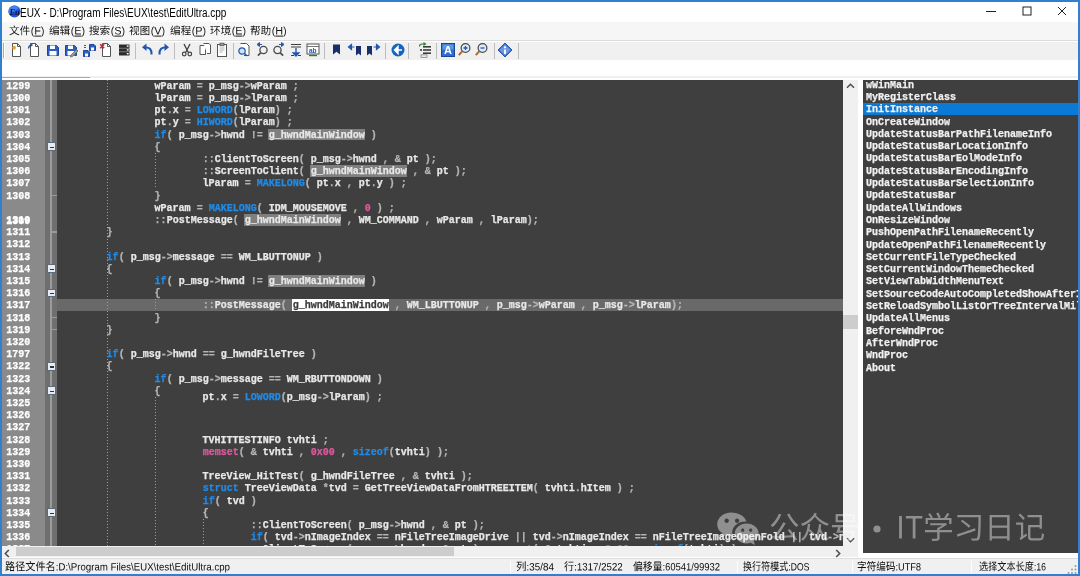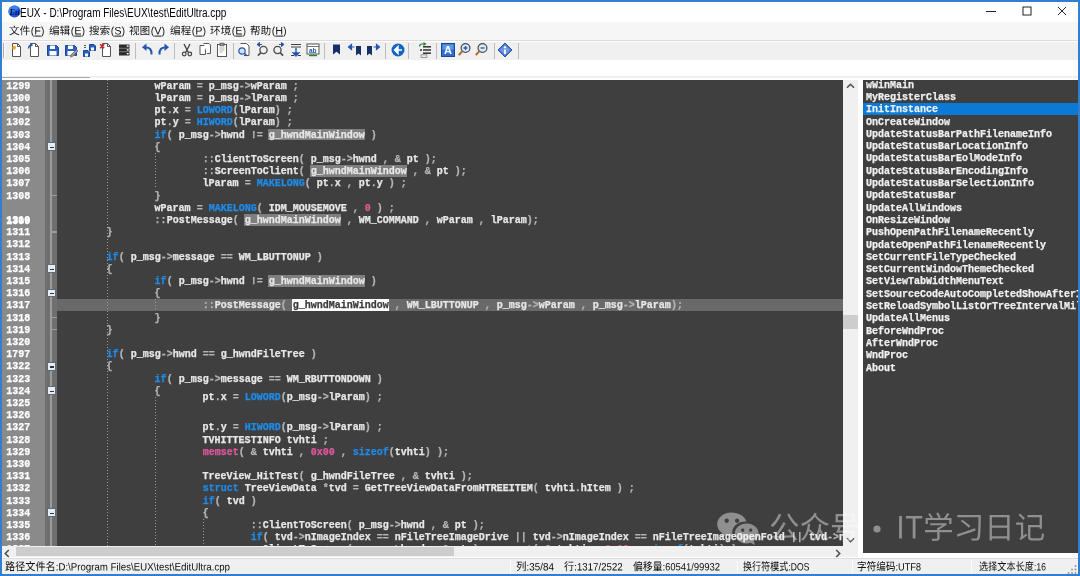--- a/index.html
+++ b/index.html
@@ -309,21 +309,20 @@
 <div class="cl" style="top:208.7px">                <i class="o">{</i></div>
 <div class="cl" style="top:220.9px">                        <i class="o">::</i>PostMessage<i class="o">(</i> <i class="s">g_hwndMainWindow</i> <i class="o">,</i> WM_LBUTTONUP <i class="o">,</i> p_msg<i class="o">-&gt;</i>wParam <i class="o">,</i> p_msg<i class="o">-&gt;</i>lParam<i class="o">);</i></div>
 <div class="cl" style="top:233.1px">                <i class="o">}</i></div>
 <div class="cl" style="top:245.3px">        <i class="o">}</i></div>
 <div class="cl" style="top:257.5px"></div>
 <div class="cl" style="top:269.7px">        <i class="k">if</i><i class="o">(</i> p_msg<i class="o">-&gt;</i>hwnd <i class="o">==</i> g_hwndFileTree <i class="o">)</i></div>
 <div class="cl" style="top:281.9px">        <i class="o">{</i></div>
 <div class="cl" style="top:294.1px">                <i class="k">if</i><i class="o">(</i> p_msg<i class="o">-&gt;</i>message <i class="o">==</i> WM_RBUTTONDOWN <i class="o">)</i></div>
 <div class="cl" style="top:306.3px">                <i class="o">{</i></div>
 <div class="cl" style="top:312px">                        pt<i class="o">.</i>x <i class="o">=</i> <i class="k">LOWORD</i><i class="o">(</i>p_msg<i class="o">-&gt;</i>lParam<i class="o">)</i> <i class="o">;</i></div>
-<div class="cl" style="top:342.9px">                        pt<i class="o">.</i>y <i class="o">=</i> <i class="k">HIWORD</i><i class="o">(</i>p_msg<i class="o">-&gt;</i>lParam<i class="o">)</i> <i class="o">;</i></div>
 <div class="cl" style="top:355.1px">                        TVHITTESTINFO tvhti <i class="o">;</i></div>
 <div class="cl" style="top:367.3px">                        <i class="p">memset</i><i class="o">(</i> <i class="o">&amp;</i> tvhti <i class="o">,</i> <i class="p">0x00</i> <i class="o">,</i> <i class="k">sizeof</i><i class="o">(</i>tvhti<i class="o">)</i> <i class="o">);</i></div>
 <div class="cl" style="top:391.7px">                        TreeView_HitTest<i class="o">(</i> g_hwndFileTree <i class="o">,</i> <i class="o">&amp;</i> tvhti <i class="o">);</i></div>
 <div class="cl" style="top:403.9px">                        <i class="k">struct</i> TreeViewData <i class="o">*</i>tvd <i class="o">=</i> GetTreeViewDataFromHTREEITEM<i class="o">(</i> tvhti<i class="o">.</i>hItem <i class="o">)</i> <i class="o">;</i></div>
 <div class="cl" style="top:416.1px">                        <i class="k">if</i><i class="o">(</i> tvd <i class="o">)</i></div>
 <div class="cl" style="top:428.3px">                        <i class="o">{</i></div>
 <div class="cl" style="top:440.5px">                                <i class="o">::</i>ClientToScreen<i class="o">(</i> p_msg<i class="o">-&gt;</i>hwnd <i class="o">,</i> <i class="o">&amp;</i> pt <i class="o">);</i></div>
 <div class="cl" style="top:452.7px">                                <i class="k">if</i><i class="o">(</i> tvd<i class="o">-&gt;</i>nImageIndex <i class="o">==</i> nFileTreeImageDrive <i class="o">||</i> tvd<i class="o">-&gt;</i>nImageIndex <i class="o">==</i> nFileTreeImageOpenFold <i class="o">||</i> tvd<i class="o">-&gt;</i>nIma</div>
 <div class="cl" style="top:464.9px">                                <i class="o">::</i>ClientToScreen<i class="o">(</i> p_msg<i class="o">-&gt;</i>hwnd <i class="o">,</i> <i class="o">&amp;</i> pt <i class="o">)</i> <i class="o">;</i> <i class="p">memset</i><i class="o">(</i> <i class="o">&amp;</i> tvhti <i class="o">,</i> <i class="p">0x00</i> <i class="o">,</i> <i class="k">sizeof</i><i class="o">(</i>tvhti<i class="o">)</i> <i class="o">)</i> <i class="o">;</i></div>
    <div id="lnm">

